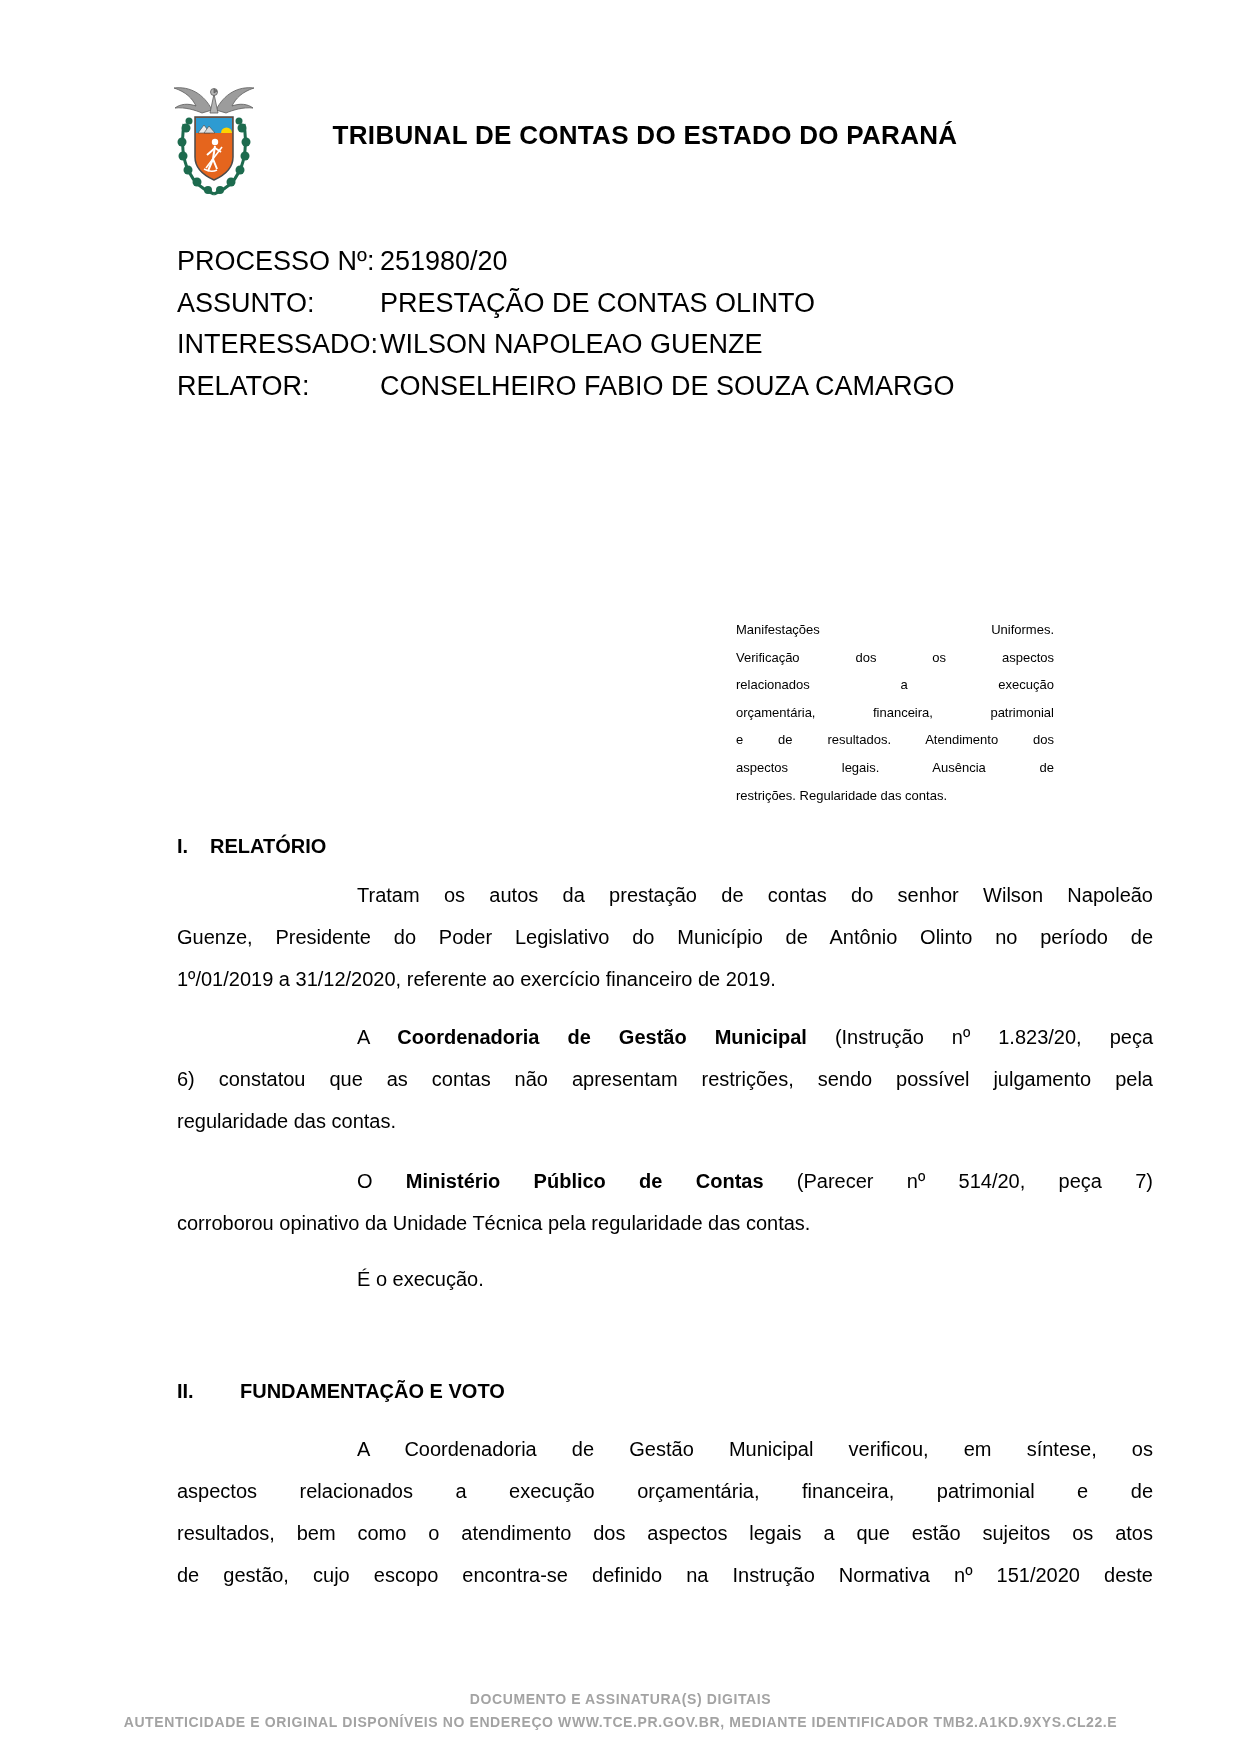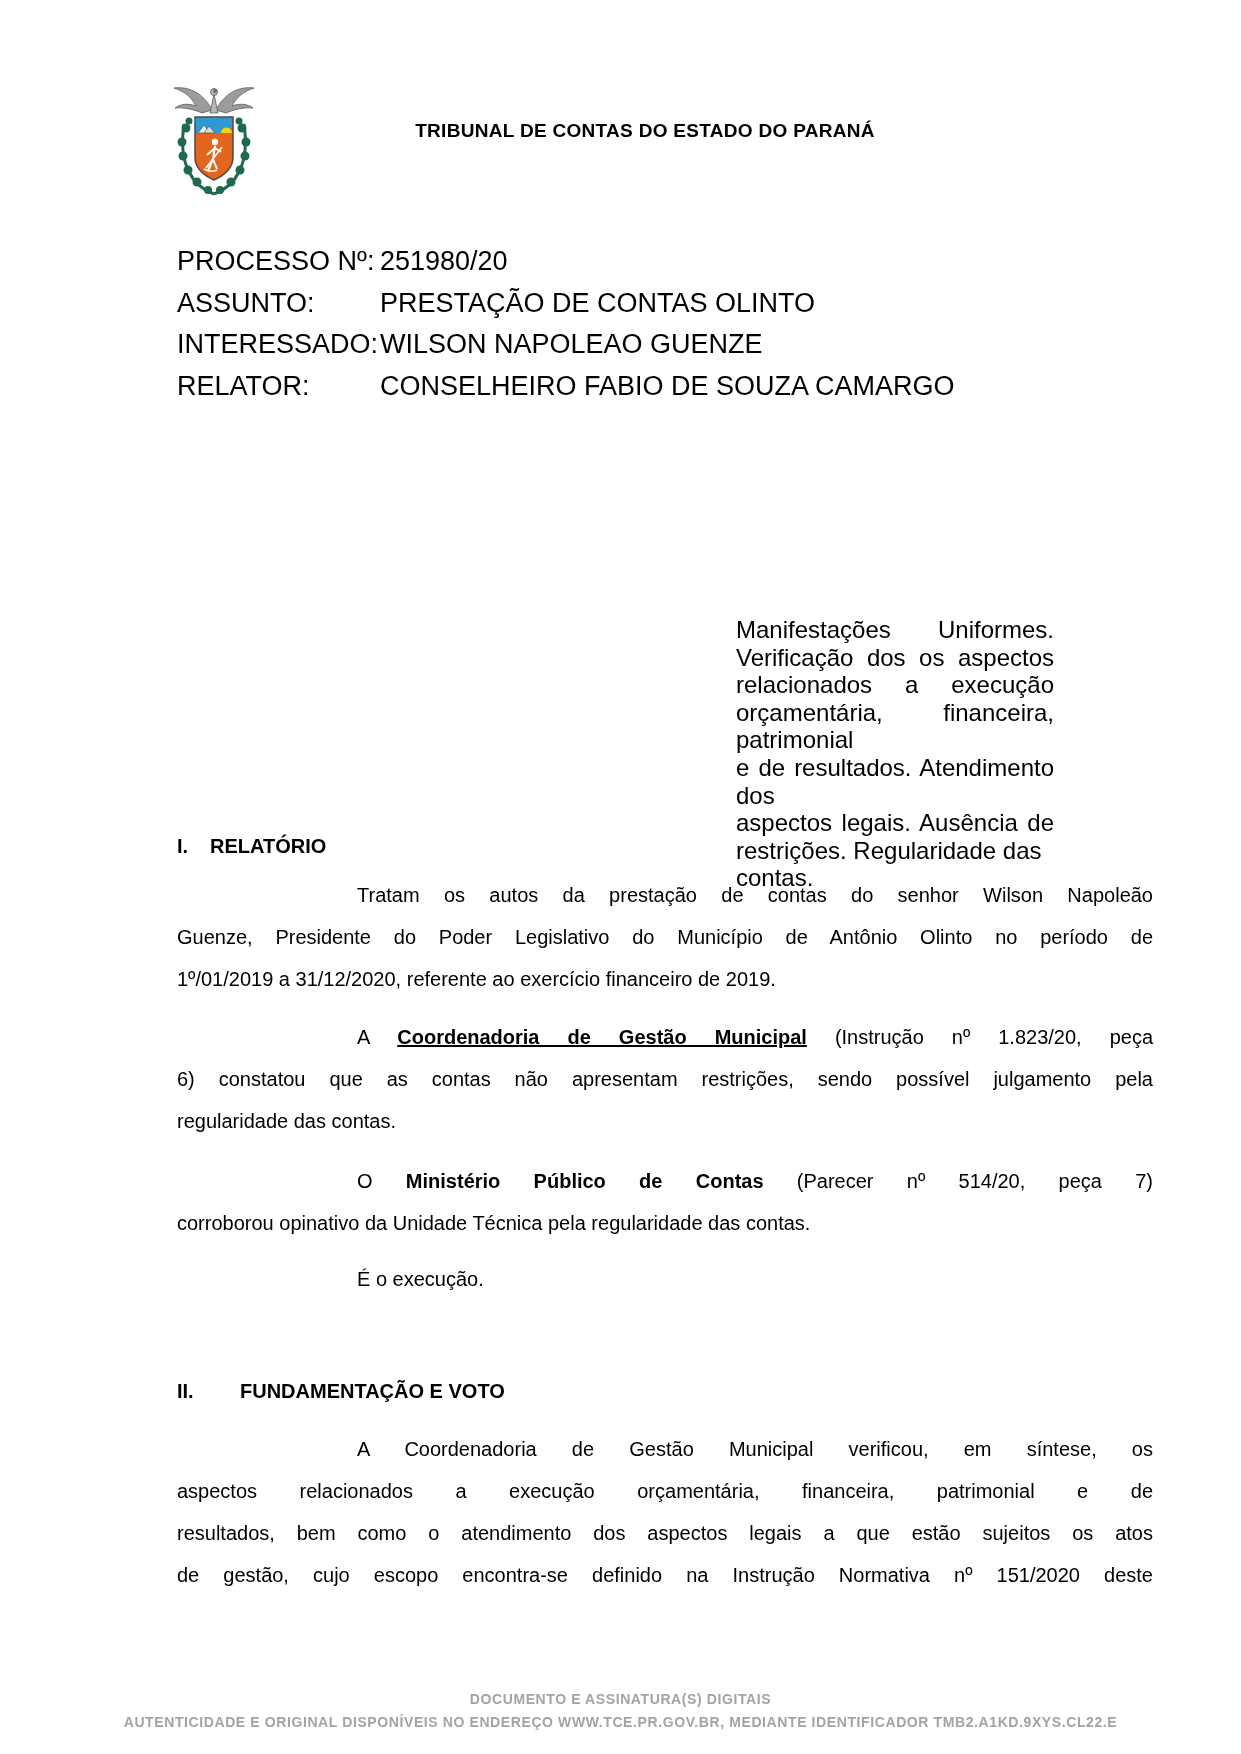--- a/index.html
+++ b/index.html
@@ -8,34 +8,34 @@
     width:1241px;height:1754px;
     background:#ffffff;
     font-family:"Liberation Sans","DejaVu Sans",sans-serif;
     color:#000;
     overflow:hidden;
   }
   
   .logo{position:absolute;left:168px;top:80px;width:92px;height:120px;}
   .doc-title{
     position:absolute;left:250px;top:120px;width:790px;
-    text-align:center;font-size:19px;font-weight:bold;letter-spacing:.3px;
+    text-align:center;font-size:26px;font-weight:bold;letter-spacing:.3px;
     white-space:nowrap;
   }
   
   .process{position:absolute;left:177px;top:246px;width:976px;font-size:27px;}
   .process .row{display:flex;height:41.5px;align-items:flex-start;}
   .process .lbl{width:203px;flex:0 0 203px;}
   
   .acordao{
     position:absolute;left:177px;top:502px;width:930px;
     text-align:center;font-size:20px;font-weight:bold;
   }
   
-  .ementa{position:absolute;left:736px;top:616px;width:318px;font-size:24px;}
+  .ementa{position:absolute;left:736px;top:616px;width:318px;font-size:13px;}
   .ementa .tline{line-height:27.6px;}
   
   .sec-heading{
     position:absolute;left:177px;width:976px;
     font-size:20px;font-weight:bold;display:flex;
   }
   .sec-heading .num{flex:0 0 auto;}
   #sec1{top:835px;} #sec1 .num{width:33px;}
   #sec2{top:1380px;} #sec2 .num{width:63px;}
   
@@ -148,21 +148,21 @@
     <span class="num">I.</span>
     <span class="ttl">RELATÓRIO</span>
   </div>
 
   <div class="para" id="p1">
       <div class="tline just ind"><span>Tratam os autos da prestação de contas do senhor Wilson Napoleão</span></div>
       <div class="tline just"><span>Guenze, Presidente do Poder Legislativo do Município de Antônio Olinto no período de</span></div>
       <div class="tline"><span>1º/01/2019 a 31/12/2020, referente ao exercício financeiro de 2019.</span></div>
     </div>
   <div class="para" id="p2">
-      <div class="tline just ind"><span>A </span><span style="font-weight: bold; text-decoration: underline;">Coordenadoria de Gestão Municipal</span><span> (Instrução nº 1.823/20, peça</span></div>
+      <div class="tline just ind"><span>A </span><span style="font-weight: bold;">Coordenadoria de Gestão Municipal</span><span> (Instrução nº 1.823/20, peça</span></div>
       <div class="tline just"><span>6) constatou que as contas não apresentam restrições, sendo possível julgamento pela</span></div>
       <div class="tline"><span>regularidade das contas.</span></div>
     </div>
   <div class="para" id="p3">
       <div class="tline just ind"><span>O </span><span style="font-weight: bold;">Ministério Público de Contas</span><span> (Parecer nº 514/20, peça 7)</span></div>
       <div class="tline"><span>corroborou opinativo da Unidade Técnica pela regularidade das contas.</span></div>
     </div>
   <div class="para" id="p4">
       <div class="tline ind"><span>É o execução.</span></div>
     </div>

